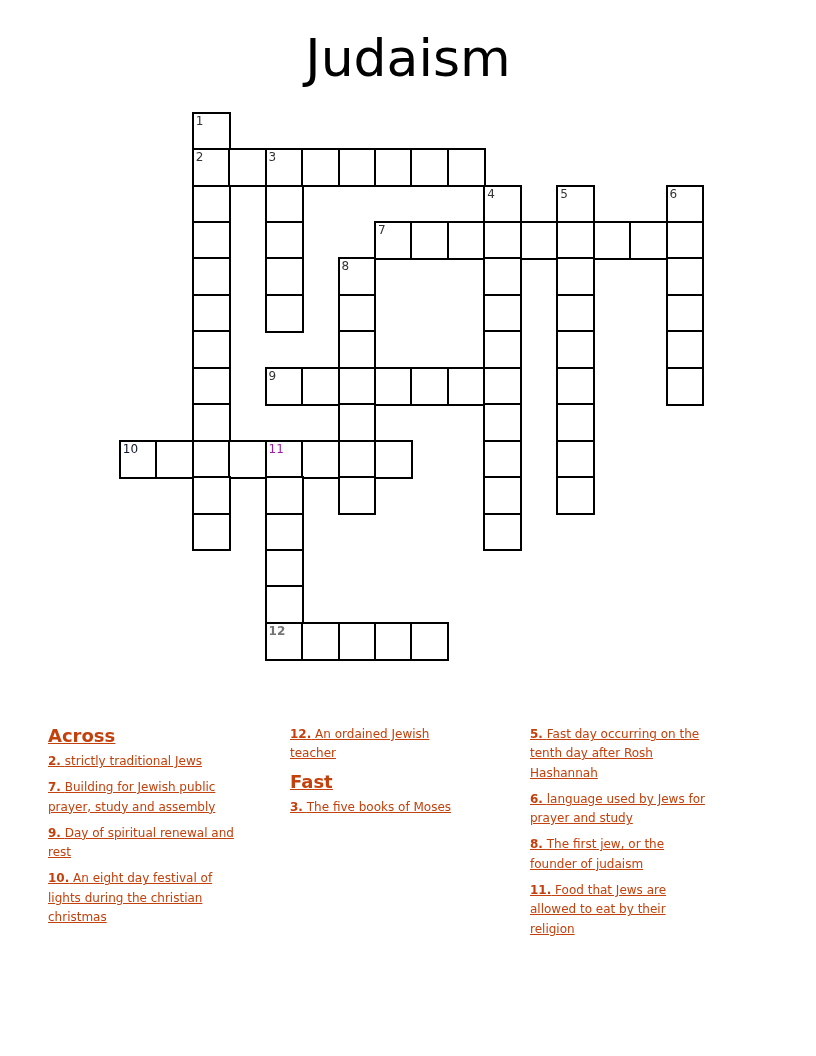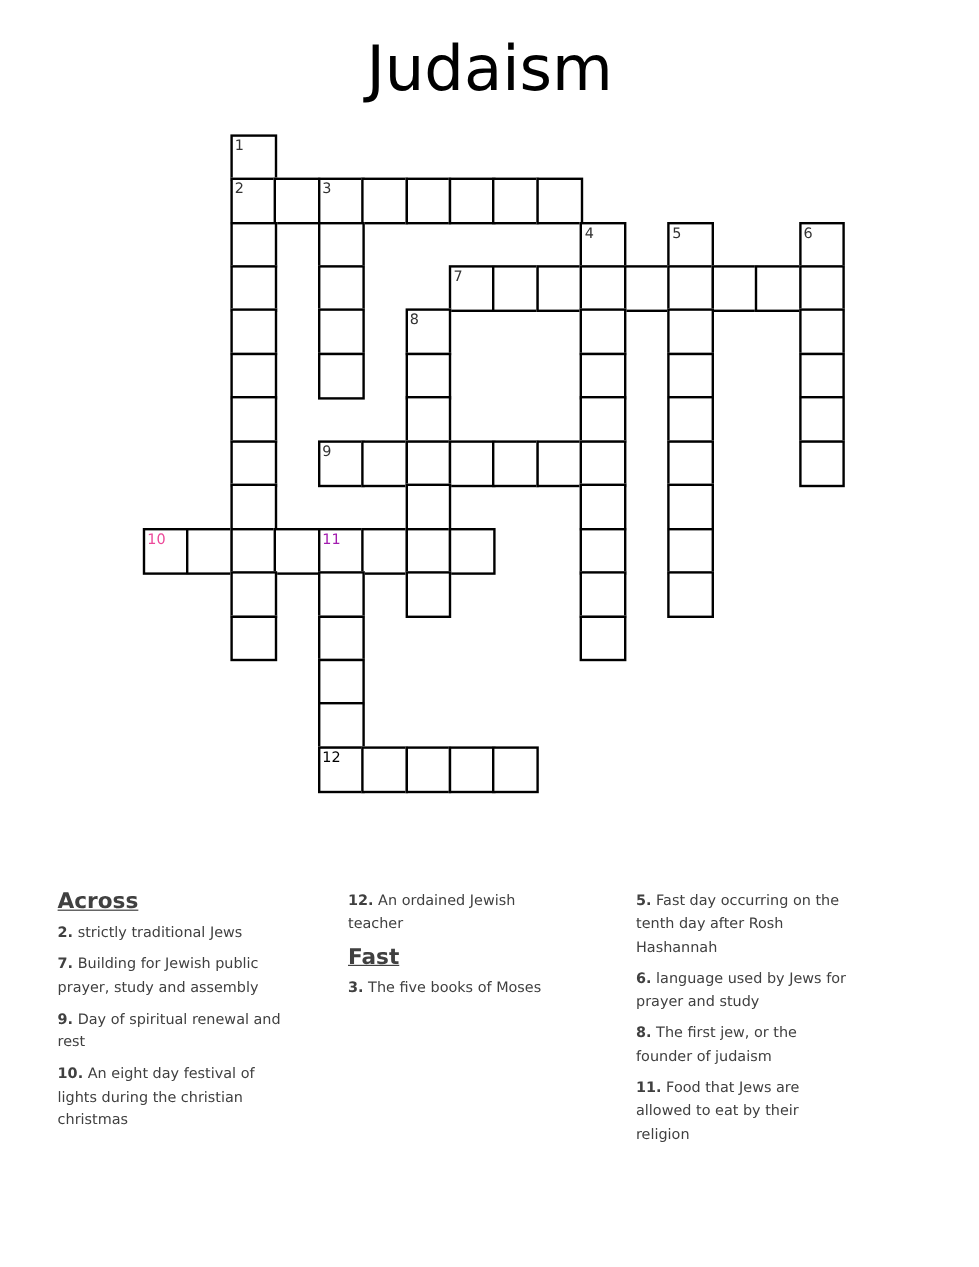--- a/index.html
+++ b/index.html
@@ -31,21 +31,21 @@
     background: #ffffff;
   }
   .cellnum {
     position: absolute;
     top: 0px;
     left: 2px;
     font-size: 12px;
     line-height: 14px;
     color: #333333;
   }
-  .clue-col { position: absolute; top: 741px; color: #404040; }
+  .clue-col { position: absolute; top: 725px; color: #c2410c; text-decoration: underline; }
   .col-0 { left: 48px;  width: 193px; }
   .col-1 { left: 290px; width: 172px; }
   .col-2 { left: 530px; width: 177px; }
   .clue-heading {
     font-size: 18px;
     font-weight: bold;
     text-decoration: underline;
     line-height: 21px;
     margin: 0 0 6px 0;
   }
@@ -130,21 +130,21 @@
       <div class="cell" style="left: 410.4px; top: 366.75px; width: 38.95px; height: 38.95px; border-color: rgb(0, 0, 0); background: rgb(255, 255, 255);"></div>
       <div class="cell" style="left: 446.85px; top: 366.75px; width: 38.95px; height: 38.95px; border-color: rgb(0, 0, 0); background: rgb(255, 255, 255);"></div>
       <div class="cell" style="left: 483.3px; top: 366.75px; width: 38.95px; height: 38.95px; border-color: rgb(0, 0, 0); background: rgb(255, 255, 255);"></div>
       <div class="cell" style="left: 556.2px; top: 366.75px; width: 38.95px; height: 38.95px; border-color: rgb(0, 0, 0); background: rgb(255, 255, 255);"></div>
       <div class="cell" style="left: 665.55px; top: 366.75px; width: 38.95px; height: 38.95px; border-color: rgb(0, 0, 0); background: rgb(255, 255, 255);"></div>
       <div class="cell" style="left: 191.7px; top: 403.2px; width: 38.95px; height: 38.95px; border-color: rgb(0, 0, 0); background: rgb(255, 255, 255);"></div>
       <div class="cell" style="left: 337.5px; top: 403.2px; width: 38.95px; height: 38.95px; border-color: rgb(0, 0, 0); background: rgb(255, 255, 255);"></div>
       <div class="cell" style="left: 483.3px; top: 403.2px; width: 38.95px; height: 38.95px; border-color: rgb(0, 0, 0); background: rgb(255, 255, 255);"></div>
       <div class="cell" style="left: 556.2px; top: 403.2px; width: 38.95px; height: 38.95px; border-color: rgb(0, 0, 0); background: rgb(255, 255, 255);"></div>
       <div class="cell" style="left: 118.8px; top: 439.65px; width: 38.95px; height: 38.95px; border-color: rgb(0, 0, 0); background: rgb(255, 255, 255);">
-        <span class="cellnum" style="color: #ec4899;">10</span>
+        <span class="cellnum" style="color: #0f172a;">10</span>
       </div>
       <div class="cell" style="left: 155.25px; top: 439.65px; width: 38.95px; height: 38.95px; border-color: rgb(0, 0, 0); background: rgb(255, 255, 255);"></div>
       <div class="cell" style="left: 191.7px; top: 439.65px; width: 38.95px; height: 38.95px; border-color: rgb(0, 0, 0); background: rgb(255, 255, 255);"></div>
       <div class="cell" style="left: 228.15px; top: 439.65px; width: 38.95px; height: 38.95px; border-color: rgb(0, 0, 0); background: rgb(255, 255, 255);"></div>
       <div class="cell" style="left: 264.6px; top: 439.65px; width: 38.95px; height: 38.95px; border-color: rgb(0, 0, 0); background: rgb(255, 255, 255);">
         <span class="cellnum" style="color: #a21caf;">11</span>
       </div>
       <div class="cell" style="left: 301.05px; top: 439.65px; width: 38.95px; height: 38.95px; border-color: rgb(0, 0, 0); background: rgb(255, 255, 255);"></div>
       <div class="cell" style="left: 337.5px; top: 439.65px; width: 38.95px; height: 38.95px; border-color: rgb(0, 0, 0); background: rgb(255, 255, 255);"></div>
       <div class="cell" style="left: 373.95px; top: 439.65px; width: 38.95px; height: 38.95px; border-color: rgb(0, 0, 0); background: rgb(255, 255, 255);"></div>
@@ -154,21 +154,21 @@
       <div class="cell" style="left: 264.6px; top: 476.1px; width: 38.95px; height: 38.95px; border-color: rgb(0, 0, 0); background: rgb(255, 255, 255);"></div>
       <div class="cell" style="left: 337.5px; top: 476.1px; width: 38.95px; height: 38.95px; border-color: rgb(0, 0, 0); background: rgb(255, 255, 255);"></div>
       <div class="cell" style="left: 483.3px; top: 476.1px; width: 38.95px; height: 38.95px; border-color: rgb(0, 0, 0); background: rgb(255, 255, 255);"></div>
       <div class="cell" style="left: 556.2px; top: 476.1px; width: 38.95px; height: 38.95px; border-color: rgb(0, 0, 0); background: rgb(255, 255, 255);"></div>
       <div class="cell" style="left: 191.7px; top: 512.55px; width: 38.95px; height: 38.95px; border-color: rgb(0, 0, 0); background: rgb(255, 255, 255);"></div>
       <div class="cell" style="left: 264.6px; top: 512.55px; width: 38.95px; height: 38.95px; border-color: rgb(0, 0, 0); background: rgb(255, 255, 255);"></div>
       <div class="cell" style="left: 483.3px; top: 512.55px; width: 38.95px; height: 38.95px; border-color: rgb(0, 0, 0); background: rgb(255, 255, 255);"></div>
       <div class="cell" style="left: 264.6px; top: 549px; width: 38.95px; height: 38.95px; border-color: rgb(0, 0, 0); background: rgb(255, 255, 255);"></div>
       <div class="cell" style="left: 264.6px; top: 585.45px; width: 38.95px; height: 38.95px; border-color: rgb(0, 0, 0); background: rgb(255, 255, 255);"></div>
       <div class="cell" style="left: 264.6px; top: 621.9px; width: 38.95px; height: 38.95px; border-color: rgb(0, 0, 0); background: rgb(255, 255, 255);">
-        <span class="cellnum" style="color: #000000;">12</span>
+        <span class="cellnum" style="color: #737373; font-weight: bold;">12</span>
       </div>
       <div class="cell" style="left: 301.05px; top: 621.9px; width: 38.95px; height: 38.95px; border-color: rgb(0, 0, 0); background: rgb(255, 255, 255);"></div>
       <div class="cell" style="left: 337.5px; top: 621.9px; width: 38.95px; height: 38.95px; border-color: rgb(0, 0, 0); background: rgb(255, 255, 255);"></div>
       <div class="cell" style="left: 373.95px; top: 621.9px; width: 38.95px; height: 38.95px; border-color: rgb(0, 0, 0); background: rgb(255, 255, 255);"></div>
       <div class="cell" style="left: 410.4px; top: 621.9px; width: 38.95px; height: 38.95px; border-color: rgb(0, 0, 0); background: rgb(255, 255, 255);"></div>
     </div>
   <div>
     <div class="clue-col col-0" id="cluecol-0">
         <div class="clue-heading">Across</div>
         <div class="clue"><b>2.</b> <span>strictly traditional Jews</span></div>

